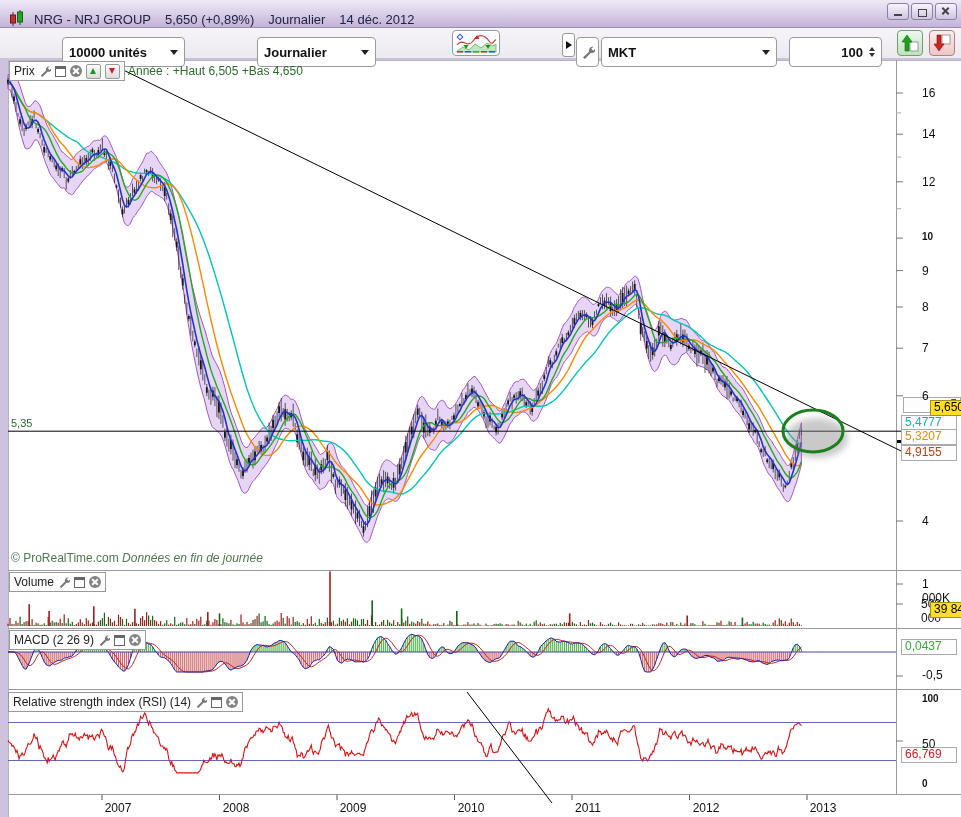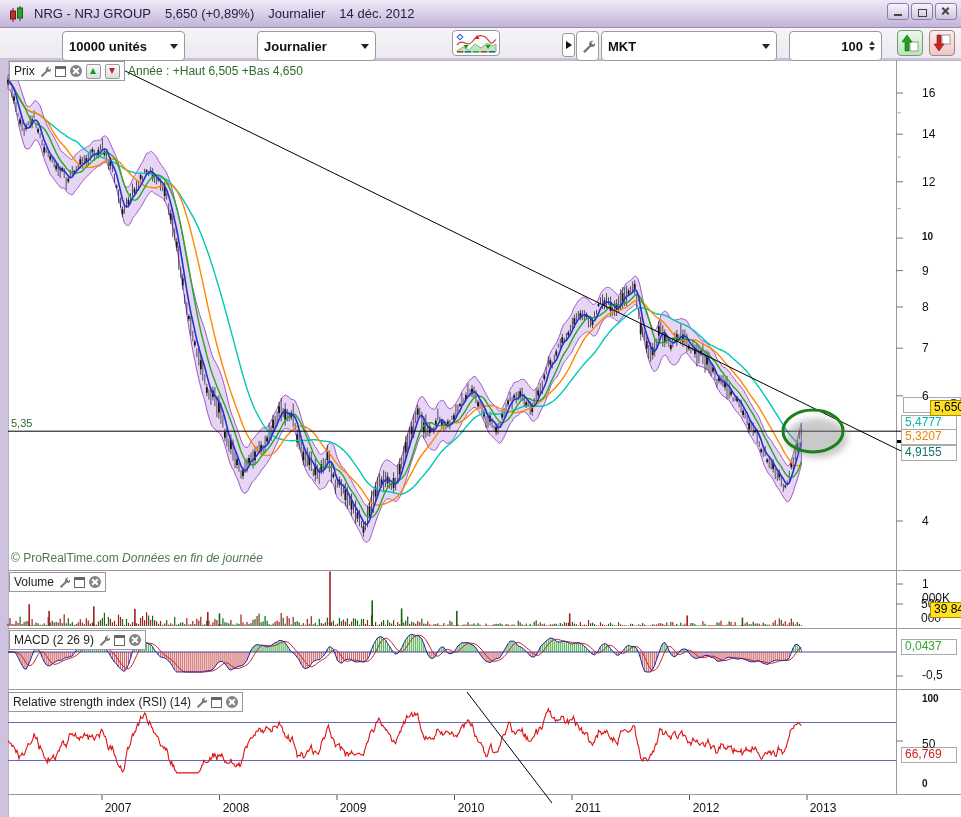--- a/index.html
+++ b/index.html
@@ -3,35 +3,35 @@
 <meta charset="utf-8">
 <style>
   html,body{margin:0;padding:0;}
   body{font-family:"Liberation Sans","DejaVu Sans",sans-serif;background:#cdc3de;}
   .app{position:relative;width:961px;height:817px;overflow:hidden;background:#cdc3de;}
   svg#cv{position:absolute;left:0;top:0;z-index:0;}
 
   
   .titlebar{position:absolute;left:0;top:0;width:961px;height:27px;z-index:5;
     background:linear-gradient(to bottom,#efe9f7 0%,#dcd2ea 45%,#c2b3d8 100%);
-    border-bottom:1px solid #9a8cb4;display:flex;align-items:center;}
+    border-bottom:1px solid #9a8cb4;display:flex;align-items:flex-end;}
   .title-text{display:flex;gap:14px;font-size:13px;color:#222244;margin-left:8px;white-space:nowrap;}
   .title-icon{width:18px;height:18px;margin-left:8px;}
   .winbtns{position:absolute;right:4px;top:3px;display:flex;gap:2px;}
   .wbtn{width:20px;height:15px;border:1px solid #8a7fa5;border-radius:3px;
     background:linear-gradient(#f7f4fb,#cfc4e0);display:flex;align-items:flex-end;justify-content:center;position:relative;}
   .g-min{width:8px;height:2px;background:#444;margin-bottom:3px;}
   .g-max{width:7px;height:6px;border:1.5px solid #444;margin-bottom:2px;background:transparent;}
   .g-x{position:absolute;left:5px;top:6px;width:9px;height:2px;background:#444;transform:rotate(45deg);}
   .g-x2{position:absolute;left:5px;top:6px;width:9px;height:2px;background:#444;transform:rotate(-45deg);}
 
   
   .toolbar{position:absolute;left:0;top:28px;width:961px;height:30px;z-index:5;
     background:linear-gradient(#f6f4f8,#eceaf0);border-bottom:1px solid #c9c2d6;}
-  .tool{position:absolute;top:3px;height:30px;box-sizing:border-box;background:#fff;
+  .tool{position:absolute;top:9px;height:30px;box-sizing:border-box;background:#fff;
     border:1px solid #9a9a9a;border-radius:4px;display:flex;align-items:center;
     font-size:13px;font-weight:bold;color:#111;padding:0 6px;}
   .caret{width:0;height:0;border:4px solid transparent;border-top:5px solid #222;margin-left:auto;margin-top:5px;}
   .spin-val{margin-left:auto;font-weight:bold;}
   .spinners{display:flex;flex-direction:column;gap:2px;margin-left:6px;}
   .sp-up{width:0;height:0;border:3px solid transparent;border-bottom:4px solid #333;}
   .sp-dn{width:0;height:0;border:3px solid transparent;border-top:4px solid #333;}
   .tool-btn{justify-content:center;padding:0 2px;}
   .expander{position:absolute;top:5px;left:562px;width:11px;height:22px;background:#fff;
     border:1px solid #9a9a9a;border-radius:3px;display:flex;align-items:center;justify-content:center;}
@@ -1086,21 +1086,21 @@
     <span class="ph-icn icn-close">
         <i></i>
         <i></i>
       </span>
   </div>
 
   <div class="ptag" style="left:903px;top:397px;width:50px;text-align:right;color:#7722aa;z-index:5;">5</div>
   <div class="ptag yellow" style="left:898px;top:400px;width:40px;">5,650</div>
   <div class="ptag" style="left:901px;top:415px;width:48px;color:#00bbaa;">5,4777</div>
   <div class="ptag" style="left:901px;top:429px;width:48px;color:#ee8800;">5,3207</div>
-  <div class="ptag" style="left:901px;top:445px;width:48px;color:#0f766e;">4,9155</div>
+  <div class="ptag" style="left:901px;top:445px;width:48px;color:#c2410c;">4,9155</div>
   <div class="ptag yellow" style="left:898px;top:602px;width:44px;">39 845</div>
   <div class="ptag" style="left:901px;top:639px;width:48px;color:#33aa33;">0,0437</div>
   <div class="ptag" style="left:901px;top:719px;width:48px;color:#cc2222;margin-top:28px;">66,769</div>
 
   <div id="labels">
       <div class="tick " style="left:906px;top:86px">16</div>
       <div class="tick " style="left:906px;top:127px">14</div>
       <div class="tick " style="left:906px;top:175px">12</div>
       <div class="tick bold" style="left:906px;top:231px">10</div>
       <div class="tick " style="left:906px;top:264px">9</div>

